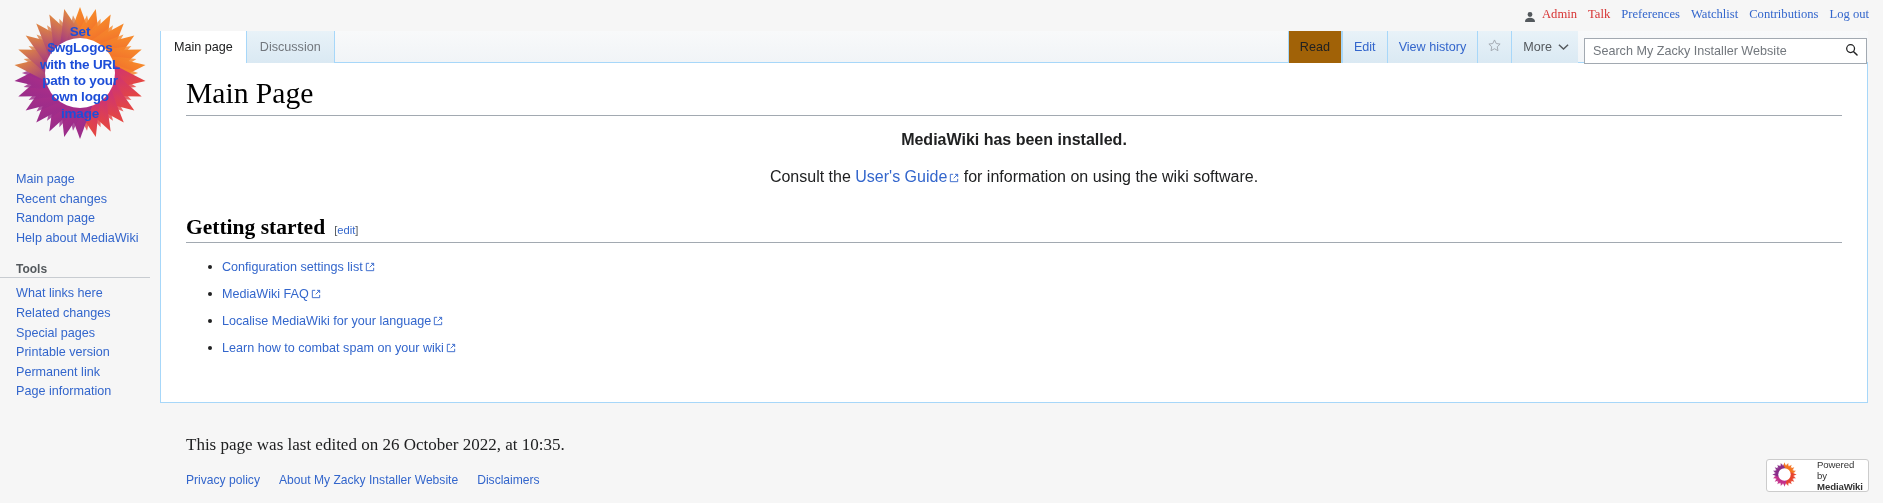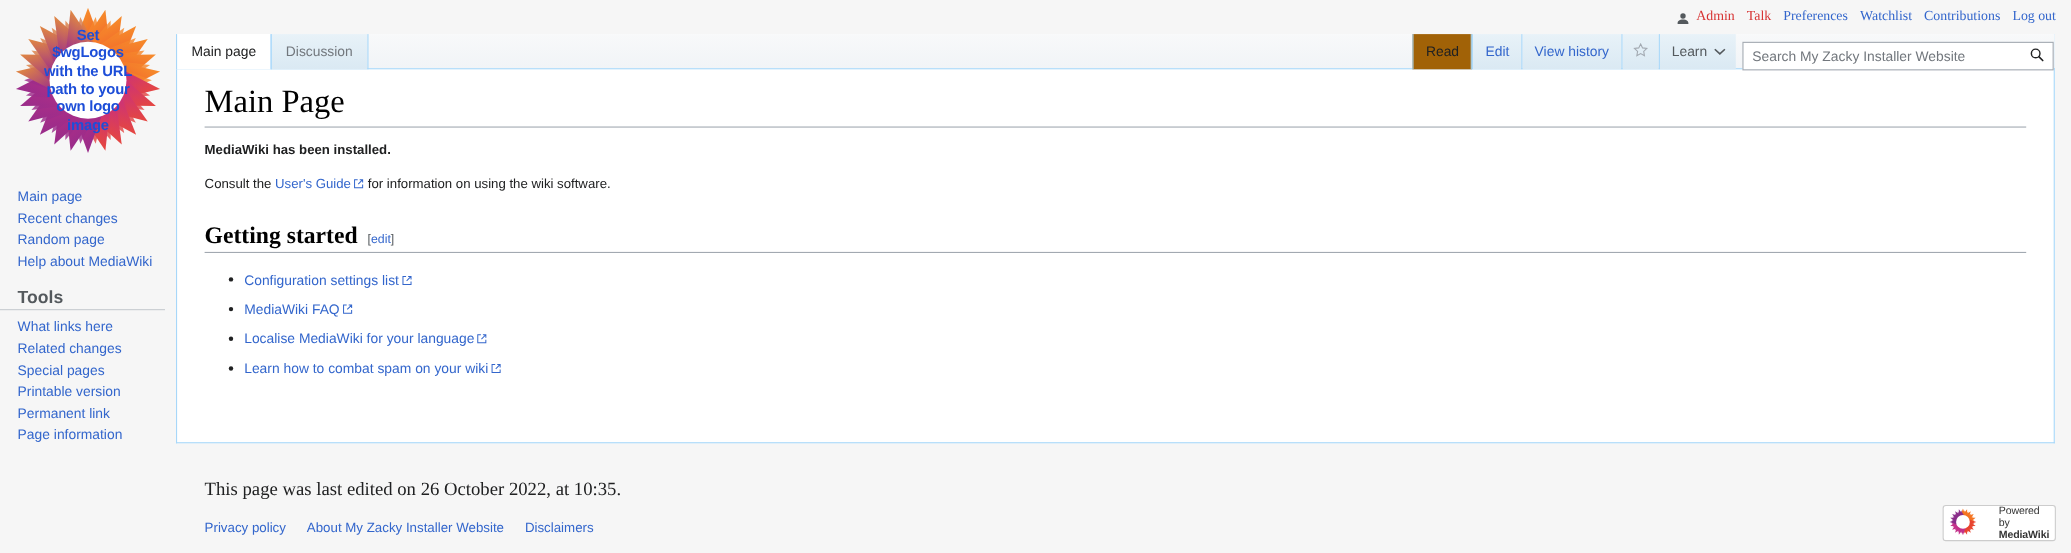--- a/index.html
+++ b/index.html
@@ -48,21 +48,21 @@
   }
 
   
   #sidebar {
     position: absolute;
     left: 0; top: 170px;
     width: 160px;
   }
   .portal { margin-bottom: 14px; }
   .portal-heading {
-    font-size: 16px;
+    font-size: 12px;
     color: #54595d;
     padding: 0 0 1px 16px;
     border-bottom: 1px solid #c8ccd1;
     margin: 0 10px 6px 0;
   }
   .portal-body { padding-left: 16px; }
   .portal-body a {
     display: block;
     color: #3366cc;
     text-decoration: none;
@@ -185,24 +185,25 @@
     font-family: "Liberation Serif", serif;
     font-size: 29.6px;
     line-height: 1.3;
     font-weight: normal;
     color: #000;
     margin: 0 0 0 0;
     padding-bottom: 3px;
     border-bottom: 1px solid #a2a9b1;
   }
   .para {
-    font-size: 12px;
+    font-size: 16px;
     line-height: 1.62;
     margin: 11px 0 0 0;
     color: #202122;
+    text-align: center;
   }
   .para.bold { font-weight: bold; }
   .wlink { color: #3366cc; text-decoration: none; cursor: pointer; }
   .ext-icon {
     display: inline-block;
     width: 10px; height: 10px;
     margin-left: 2px;
     position: relative; top: 1px;
   }
   #section-heading-row {
@@ -440,21 +441,21 @@
     <span>View history</span>
   </div>
   <div class="view-tab star">
     <span>
       <svg width="15" height="15" viewBox="0 0 20 20" aria-hidden="true">
         <path fill="none" stroke="#a2a9b1" stroke-width="1.3" d="M10 2.6l2.3 4.8 5.2.7-3.8 3.6.9 5.2-4.6-2.6-4.6 2.6.9-5.2L2.5 8.1l5.2-.7z"></path>
       </svg>
     </span>
   </div>
   <div class="view-tab more">
-    <span>Learn</span>
+    <span>More</span>
     <span class="chev">
       <svg width="11" height="8" viewBox="0 0 12 8" aria-hidden="true">
         <path fill="none" stroke="#54595d" stroke-width="1.6" d="M1 1.6L6 6.2l5-4.6"></path>
       </svg>
     </span>
   </div>
 </div>
 
 <div id="search-wrap">
   <input id="search-input" type="text" placeholder="Search My Zacky Installer Website" style="">

